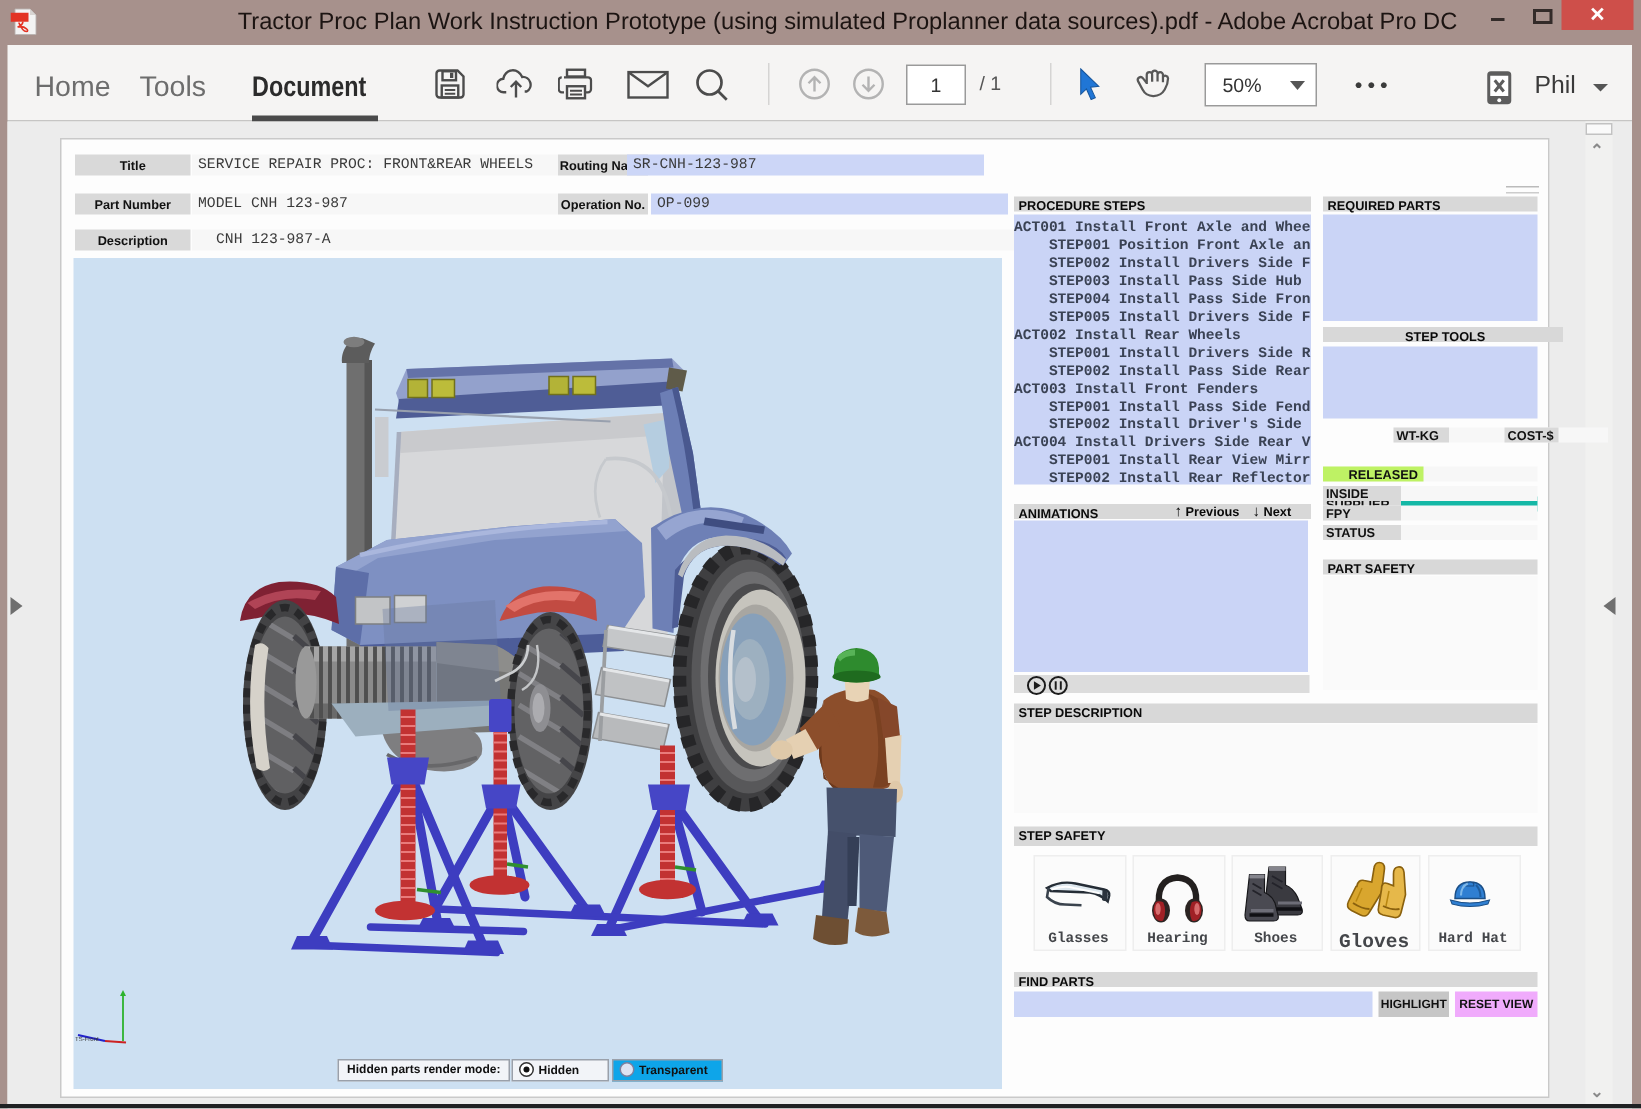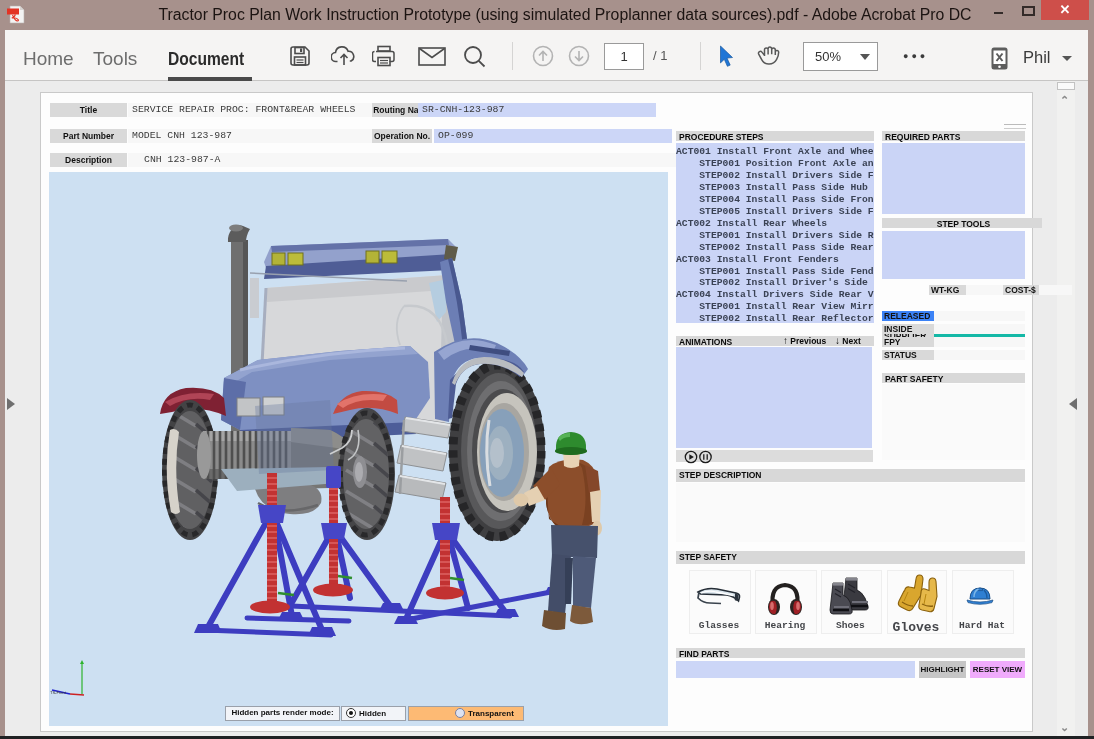--- a/index.html
+++ b/index.html
@@ -165,21 +165,21 @@
     <line x1="19.8" y1="4.2" x2="19.8" y2="9.8"></line>
     <line x1="23.2" y1="4.2" x2="23.2" y2="9.8"></line>
   </svg>
 
   <div class="abs hdrbar" style="left:882px;top:131px;width:143px;padding-top:1px;padding-left:3px;">REQUIRED PARTS</div>
   <div class="abs bluebox" style="left:882px;top:143px;width:143px;height:71px;"></div>
   <div class="abs hdrbar" style="left:882px;top:218px;width:160px;padding-top:1px;padding-left:3px;text-align:center;">STEP TOOLS</div>
   <div class="abs bluebox" style="left:882px;top:231px;width:143px;height:48px;"></div>
   <div class="abs srow" style="left:882px;top:285px;width:143px;background:#f7f7f7;margin-left:47px;"><span style="background:#d9d9d9;display:inline-block;width:35px;padding-left:2px;">WT-KG</span><span style="background:#d9d9d9;display:inline-block;width:34px;margin-left:37px;padding-left:2px;">COST-$</span></div>
   <div class="abs srow" style="left:882px;top:297px;width:143px;background:#14b8a6;margin-top:34px;"><span style="background:#d9d9d9;display:inline-block;width:50px;padding-left:2px;">SUPPLIER</span></div>
-  <div class="abs srow" style="left:882px;top:311px;width:143px;background:#f7f7f7;"><span style="background:#3b82f6;display:inline-block;width:50px;padding-left:2px;">RELEASED</span></div>
+  <div class="abs srow" style="left:882px;top:311px;width:143px;background:#f7f7f7;"><span style="background:#bef264;display:inline-block;width:50px;padding-left:17px;">RELEASED</span></div>
   <div class="abs srow" style="left:882px;top:324px;width:143px;background:#f7f7f7;"><span style="background:#d9d9d9;display:inline-block;width:50px;padding-left:2px;">INSIDE</span></div>
   <div class="abs srow" style="left:882px;top:337px;width:143px;background:#f7f7f7;"><span style="background:#d9d9d9;display:inline-block;width:50px;padding-left:2px;">FPY</span></div>
   <div class="abs srow" style="left:882px;top:350px;width:143px;background:#f7f7f7;"><span style="background:#d9d9d9;display:inline-block;width:50px;padding-left:2px;">STATUS</span></div>
   <div class="abs hdrbar" style="left:882px;top:373px;width:143px;padding-top:1px;padding-left:3px;">PART SAFETY</div>
   <div class="abs" style="left:882px;top:384px;width:143px;height:76px;background:#fafafa;"></div>
 
   <div class="abs hdrbar" style="left:676px;top:469px;width:349px;height:13px;line-height:13px;padding-left:3px;">STEP DESCRIPTION</div>
   <div class="abs" style="left:676px;top:483px;width:349px;height:59px;background:#fafafa;"></div>
   <div class="abs hdrbar" style="left:676px;top:551px;width:349px;height:13px;line-height:13px;padding-left:3px;">STEP SAFETY</div>
   <div class="abs" style="left:689px;top:570px;width:60px;height:62px;background:#fbfbfb;border:1px solid #eee;"></div>
@@ -458,14 +458,14 @@
       <line x1="82" y1="663" x2="82" y2="694" stroke="#2db32d" stroke-width="1.2"></line>
       <path d="M82 660 l-2 4 h4 z" fill="#2db32d"></path>
       <line x1="70" y1="694" x2="84" y2="695" stroke="#cc2222" stroke-width="1.5"></line>
       <line x1="52" y1="690" x2="70" y2="694" stroke="#2222cc" stroke-width="1.5"></line>
       <text x="50" y="694" font-size="4" fill="#333">TS-Front</text>
     </g>
   </svg>
   
   <div class="abs" style="left:176px;top:534px;width:113px;height:13px;background:#f2f4f8;border:1px solid #9aa0aa;font-size:8px;font-weight:bold;color:#111;text-align:center;line-height:12px;white-space:nowrap;">Hidden parts render mode:</div>
   <div class="abs" style="left:292px;top:534px;width:63px;height:13px;background:#f2f4f8;border:1px solid #9aa0aa;font-size:8px;font-weight:bold;color:#111;line-height:12px;"><span style="display:inline-block;width:8px;height:8px;border-radius:50%;background:#fff;border:1px solid #333;margin:1px 3px 0 4px;vertical-align:-2px;position:relative;"><span style="position:absolute;left:2px;top:2px;width:4px;height:4px;border-radius:50%;background:#111;"></span></span>Hidden</div>
-  <div class="abs" style="left:359px;top:534px;width:72px;height:13px;background:#fdba74;border:1px solid #9aa0aa;font-size:8px;font-weight:bold;color:#111;line-height:12px;padding-left:42px;"><span style="display:inline-block;width:8px;height:8px;border-radius:50%;background:#dde2f2;border:1px solid #7a80a0;margin:1px 3px 0 4px;vertical-align:-2px;"></span>Transparent</div>
+  <div class="abs" style="left:359px;top:534px;width:72px;height:13px;background:#0ea5e9;border:1px solid #9aa0aa;font-size:8px;font-weight:bold;color:#111;line-height:12px;"><span style="display:inline-block;width:8px;height:8px;border-radius:50%;background:#dde2f2;border:1px solid #7a80a0;margin:1px 3px 0 4px;vertical-align:-2px;"></span>Transparent</div>
   </div>
 
 </body></html>

